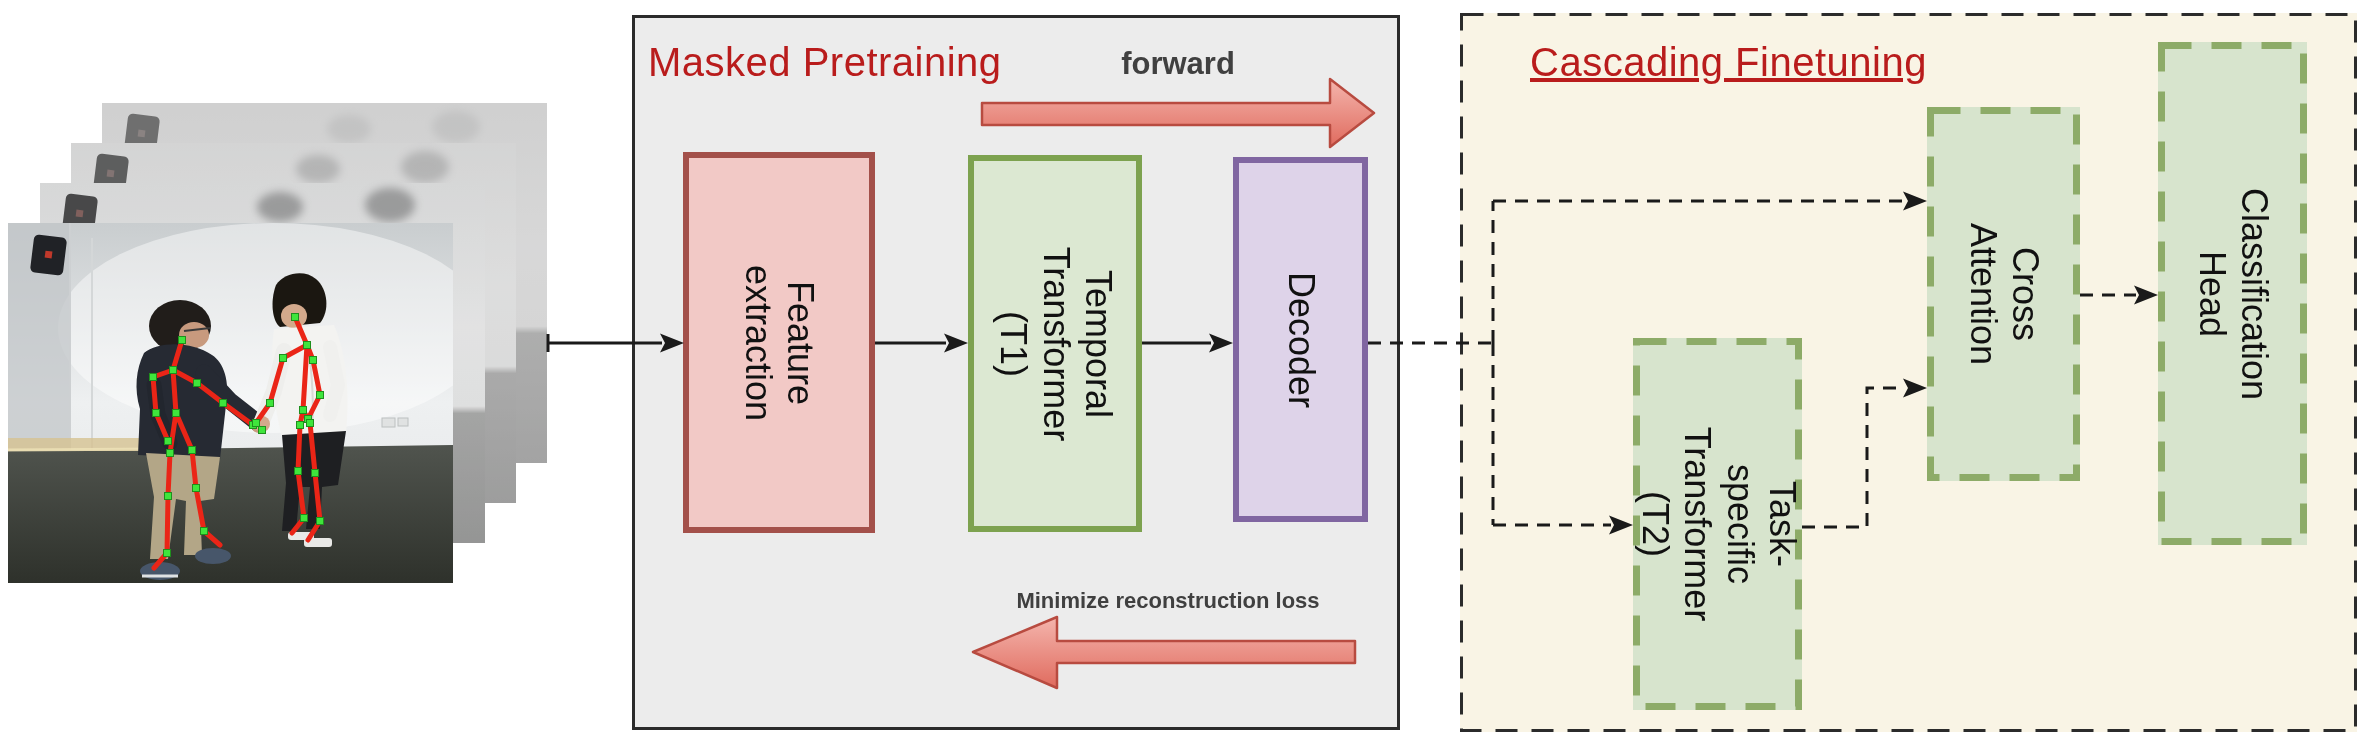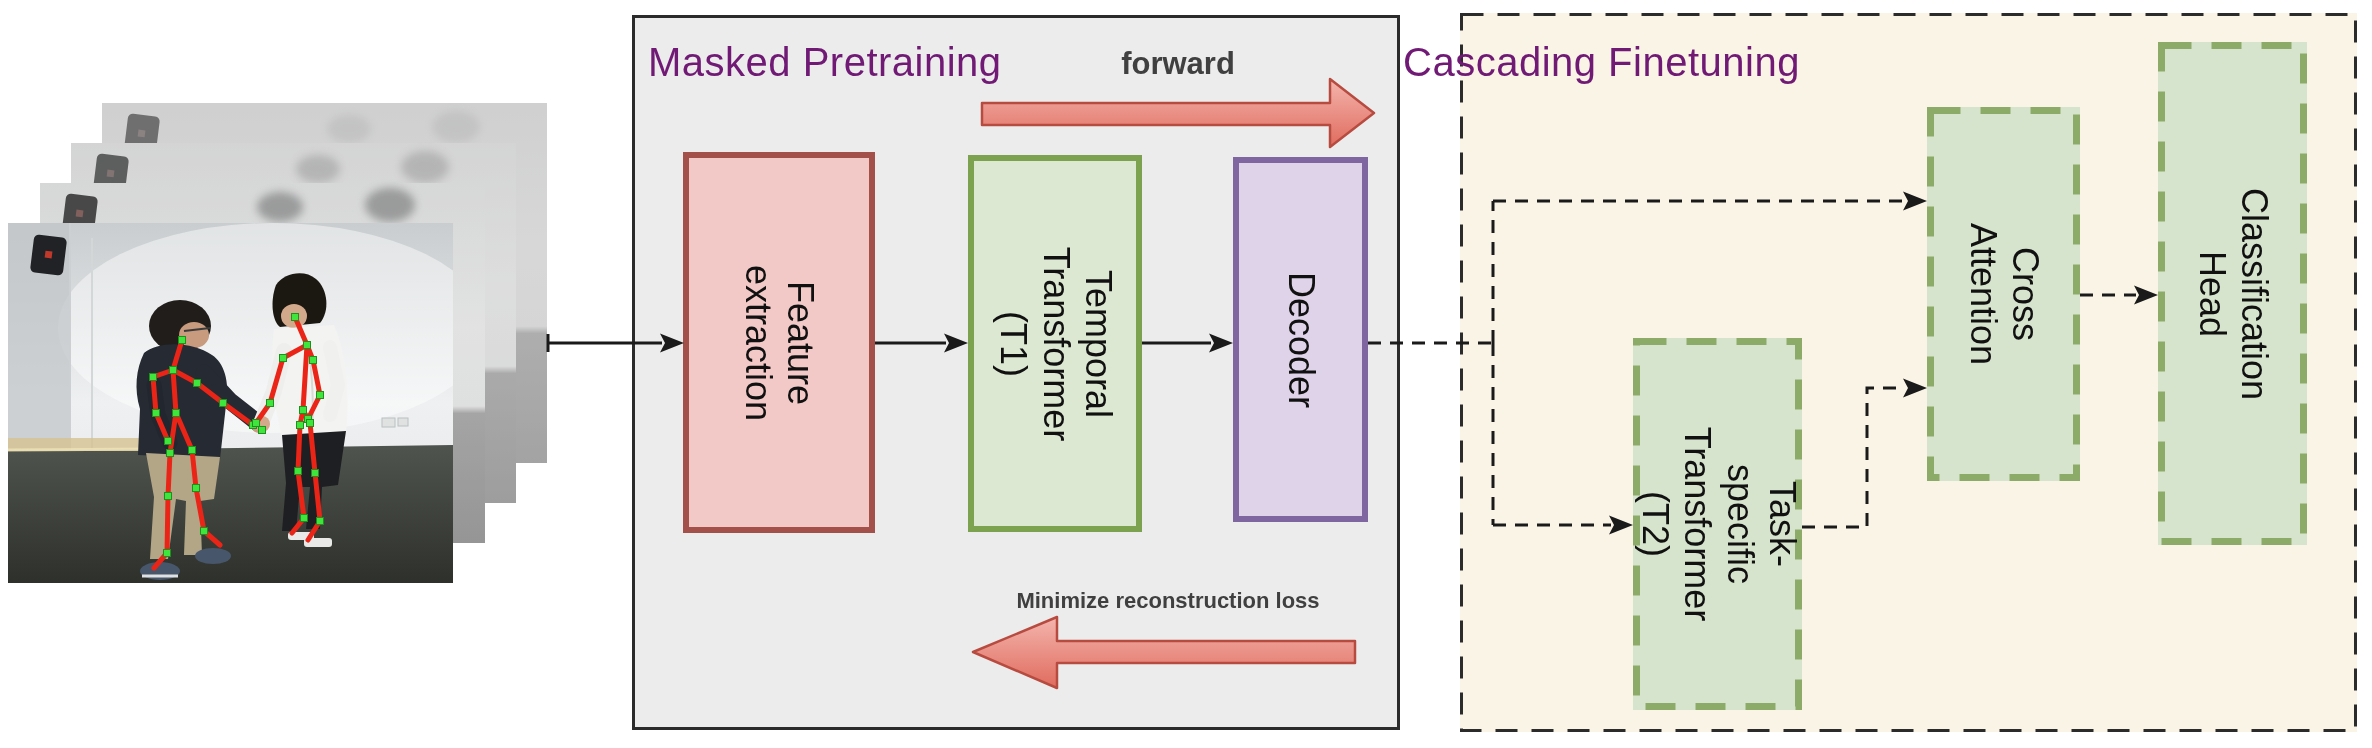--- a/index.html
+++ b/index.html
@@ -16,23 +16,23 @@
   .f4{left:102px;top:103px;filter:contrast(.45) brightness(1.22) saturate(.1);}
   .f3{left:71px;top:143px;filter:contrast(.58) brightness(1.16) saturate(.15);}
   .f2{left:40px;top:183px;filter:contrast(.75) brightness(1.08) saturate(.3);}
   .f1{left:8px;top:223px;}
 
   
   .panel-pretrain{position:absolute;left:632px;top:15px;width:768px;height:715px;
                   background:#ececec;border:3px solid #2b2b2b;box-sizing:border-box;}
   .panel-finetune{position:absolute;left:1460px;top:13px;width:897px;height:719px;
                   background:#f9f4e5;box-sizing:border-box;}
-  .panel-title{position:absolute;font-size:40px;color:#701a75;letter-spacing:.5px;white-space:nowrap;}
+  .panel-title{position:absolute;font-size:40px;color:#b91c1c;letter-spacing:.5px;white-space:nowrap;}
   .t-pre{left:648px;top:40px;}
-  .t-fine{left:1403px;top:40px;}
+  .t-fine{left:1530px;top:40px;text-decoration:underline;}
 
   
   .node{position:absolute;box-sizing:border-box;}
   .node-fe {left:683px;top:152px;width:192px;height:381px;background:#f2c9c6;border:6px solid #a3504a;}
   .node-t1 {left:968px;top:155px;width:174px;height:377px;background:#dce8d2;border:6px solid #7da24f;}
   .node-dec{left:1233px;top:157px;width:135px;height:365px;background:#ded3e9;border:6px solid #8066a1;}
   
   .node-t2 {left:1633px;top:338px;width:169px;height:372px;background:#d7e4cd;}
   .node-ca {left:1927px;top:107px;width:153px;height:374px;background:#d7e4cd;}
   .node-ch {left:2158px;top:42px;width:149px;height:503px;background:#d7e4cd;}

